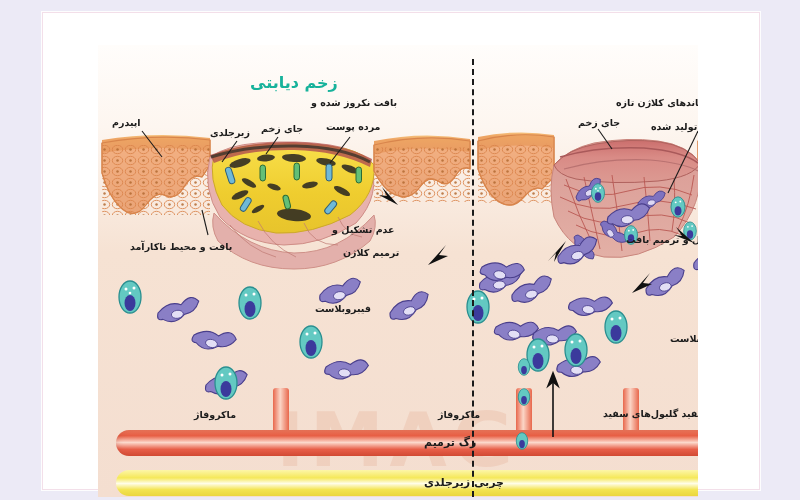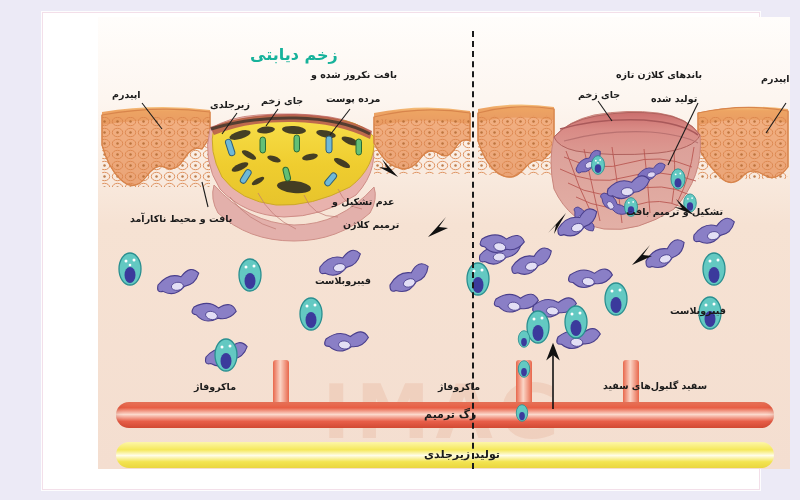--- a/index.html
+++ b/index.html
@@ -15,21 +15,21 @@
 
   
   .card{
     position:absolute;left:42px;top:12px;width:716px;height:476px;
     background:#ffffff;
     border:1px solid #f3dfe9;
     box-shadow:0 0 0 1px rgba(255,255,255,.9);
   }
   
   .panel{
-    position:absolute;left:55px;top:4px;width:692px;height:452px;
+    position:absolute;left:55px;top:32px;width:600px;height:452px;
     background:linear-gradient(180deg,#fffdfb 0%,#fdf6f0 18%,#f6e2d3 46%,#f4ded0 100%);
     overflow:hidden;
   }
 
   
   .wm{
     position:absolute;left:0;right:0;top:352px;text-align:center;
     font-size:74px;font-weight:700;letter-spacing:6px;
     color:rgba(233,186,162,.40);
     pointer-events:none;user-select:none;
@@ -478,17 +478,17 @@
       <div class="lbl" style="left:553px;top:76px;">تولید شده</div>
       <div class="lbl" style="left:663px;top:56px;">اپیدرم</div>
       <div class="lbl" style="left:528px;top:189px;">تشکیل و ترمیم بافت</div>
 
       <div class="lbl" style="left:217px;top:258px;">فیبروبلاست</div>
       <div class="lbl" style="left:572px;top:288px;">فیبروبلاست</div>
       <div class="lbl" style="left:96px;top:364px;">ماکروفاژ</div>
       <div class="lbl" style="left:340px;top:364px;">ماکروفاژ</div>
       <div class="lbl" style="left:505px;top:363px;">سفید گلبول‌های سفید</div>
       <div class="lbl" style="left:326px;top:391px;font-size:11px;">رگ ترمیم</div>
-      <div class="lbl" style="left:326px;top:431px;font-size:11px;">تولید زیرجلدی</div>
+      <div class="lbl" style="left:326px;top:431px;font-size:11px;">چربی زیرجلدی</div>
 
     </div>
   </div>
 </div>
 
 </body></html>

